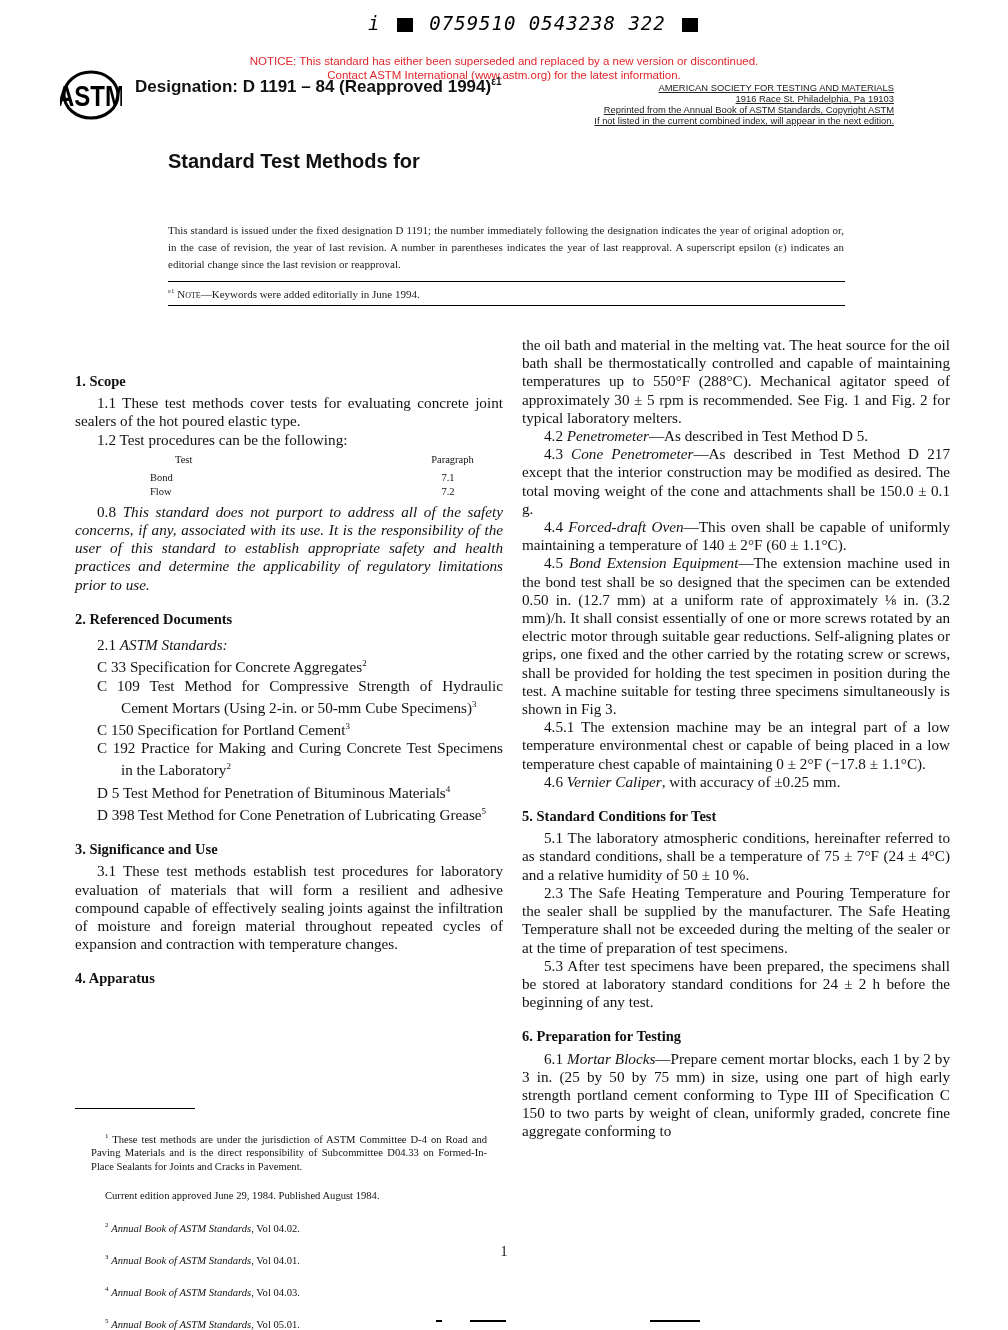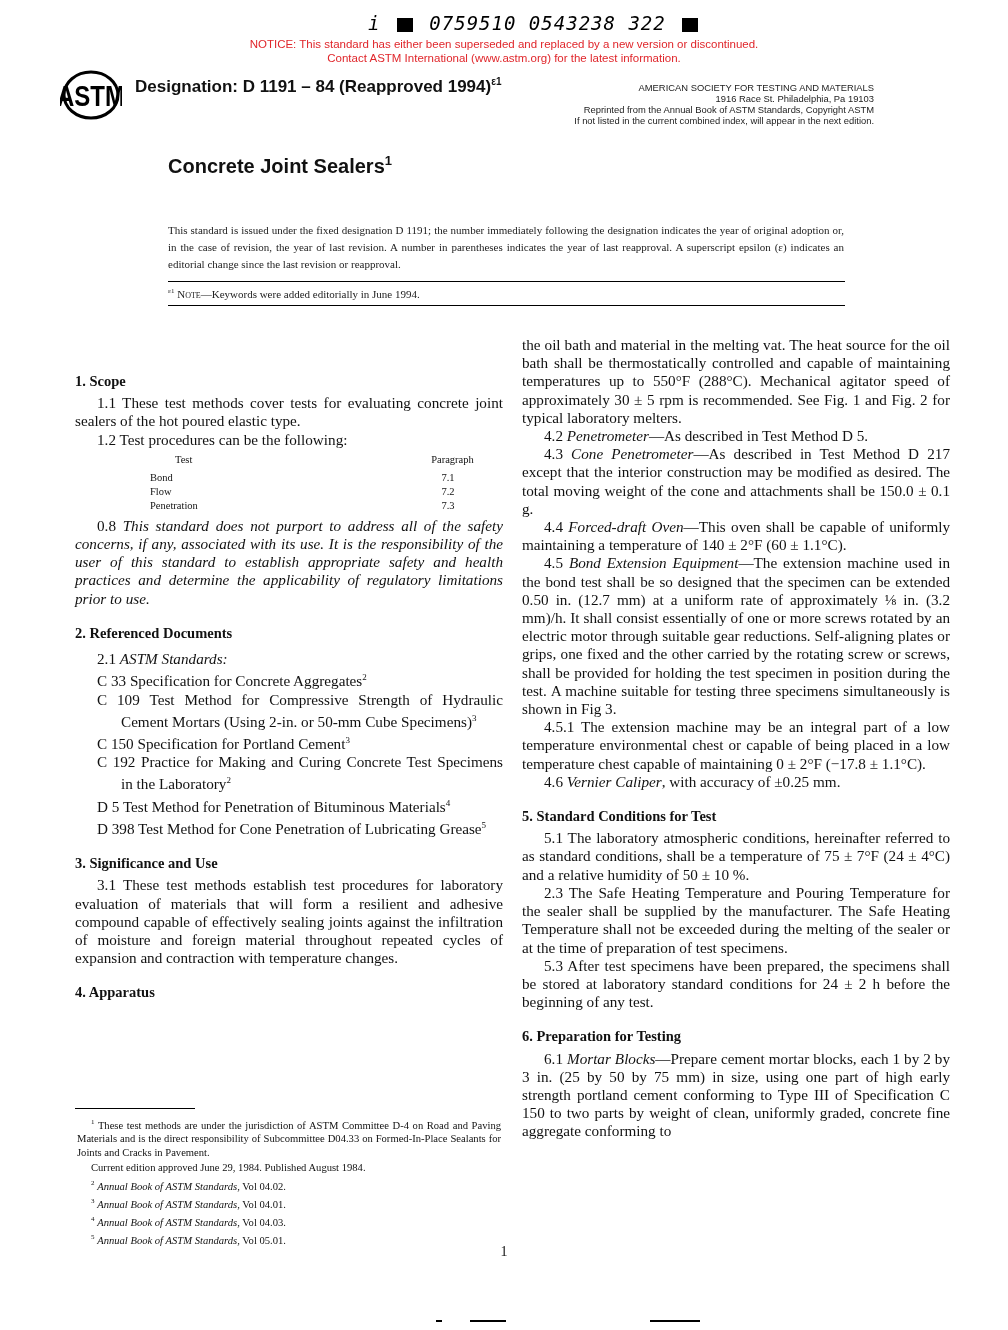--- a/index.html
+++ b/index.html
@@ -1,45 +1,45 @@
 <!DOCTYPE html>
 <html><head>
 <meta charset="utf-8">
 <style>
   html, body { margin:0; padding:0; background:#ffffff; }
   body { width:1008px; height:1330px; position:relative; overflow:hidden; color:#111; font-family:"Liberation Serif", serif; }
   .abs { position:absolute; }
   .barcode { left:368px; top:12px; font-family:"DejaVu Sans Mono", monospace; font-size:19px; letter-spacing:1px; color:#000; white-space:nowrap;font-style:italic; }
   .barcode .blk { display:inline-block; width:16px; height:14px; background:#000; vertical-align:middle; margin:0 4px; }
-  .notice { left:0; width:1008px; text-align:center; color:#e0262b; font-family:"Liberation Sans", sans-serif; font-size:11.5px; }
+  .notice { left:0; width:1008px; text-align:center; color:#e0262b; font-family:"Liberation Sans", sans-serif; font-size:11.5px;margin-top:17px; }
   .logo { left:60px; top:70px; width:62px; height:50px; }
   .designation { left:135px; top:76px; font-family:"Liberation Sans", sans-serif; font-weight:bold; font-size:17px; white-space:nowrap; }
   .designation sup { font-size:10px; }
-  .society { left:544px; top:82px; width:330px; text-align:right; font-family:"Liberation Sans", sans-serif; font-size:9.4px; line-height:11px; color:#222; }
+  .society { left:564px; top:82px; width:330px; text-align:right; font-family:"Liberation Sans", sans-serif; font-size:9.4px; line-height:11px; color:#222;text-decoration:underline; }
   .society div { white-space:nowrap; }
   .title { left:168px; top:148px; font-family:"Liberation Sans", sans-serif; font-weight:bold; font-size:20px; line-height:26px; }
   .title sup { font-size:13px; }
   .intro { left:168px; top:222px; width:676px; font-size:11px; line-height:17px; text-align:justify; color:#222; }
   .noterule { left:168px; width:677px; height:1px; background:#000; }
   .note { left:168px; top:287px; font-size:11px; color:#222; }
   .col { width:428px; font-size:15.2px; line-height:18.2px; text-align:justify; }
   .col-left { left:75px; top:338px;margin-top:34px; }
   .col-right { left:522px; top:336px; }
   .h { font-weight:bold; font-size:14.5px; margin:0 0 4px 0; }
   .p { margin:0; text-indent:22px; }
   .gap { height:16px; }
   .gap2 { height:12px; }
   .tbl { margin:4px 0 4px 0; font-size:10.5px; line-height:14px; width:100%; }
   .tbl .row { display:flex;gap:46px; }
   .tbl .c1 { width:215px; padding-left:75px; }
   .tbl .c2 { width:120px; text-align:center; }
   .ref { margin:0 0 0 22px; padding-left:24px; text-indent:-24px; }
   .fnrule { left:75px; top:1108px; width:120px; height:1px; background:#000; }
   .footnotes { left:75px; top:1114px; width:428px; font-size:10.6px; line-height:13.5px; text-align:justify; }
-  .footnotes .fn { text-indent:14px; margin:2px; }
+  .footnotes .fn { text-indent:14px; margin:16px; }
   .footnotes sup { font-size:7px; }
   sup.r { font-size:9px; }
   .pagenum { left:0; width:1008px; top:1244px; text-align:center; font-size:14px; }
   .scan { top:1320px; height:2px; background:#000; }
   i { font-style:italic; }
 </style>
 </head>
 <body>
 
 <div class="abs barcode">
@@ -59,21 +59,21 @@
 <div class="abs designation"><span>Designation: D 1191 – 84 (Reapproved 1994)</span><sup>ε1</sup></div>
 
 <div class="abs society">
   <div>AMERICAN SOCIETY FOR TESTING AND MATERIALS</div>
   <div>1916 Race St. Philadelphia, Pa 19103</div>
   <div>Reprinted from the Annual Book of ASTM Standards, Copyright ASTM</div>
   <div>If not listed in the current combined index, will appear in the next edition.</div>
 </div>
 
 <div class="abs title">
-  <div><span>Concrete Joint Sealers</span><sup>1</sup></div>
+  <div>Standard Test Methods for</div>
 </div>
 
 <div class="abs intro">This standard is issued under the fixed designation D 1191; the number immediately following the designation indicates the year of original adoption or, in the case of revision, the year of last revision. A number in parentheses indicates the year of last reapproval. A superscript epsilon (ε) indicates an editorial change since the last revision or reapproval.</div>
 
 <div class="abs noterule" style="top:281px"></div>
 <div class="abs note"><sup style="font-size:7px">ε1</sup> <span style="font-variant:small-caps">Note</span><span>—Keywords were added editorially in June 1994.</span></div>
 <div class="abs noterule" style="top:305px"></div>
 
 <div class="abs col col-left">
   <div class="h">1. Scope</div>
@@ -85,24 +85,20 @@
       <span class="c2">Paragraph</span>
     </div>
     <div style="height:4px"></div>
     <div class="row">
       <span class="c1">Bond</span>
       <span class="c2">7.1</span>
     </div>
     <div class="row">
       <span class="c1">Flow</span>
       <span class="c2">7.2</span>
-    </div>
-    <div class="row">
-      <span class="c1">Penetration</span>
-      <span class="c2">7.3</span>
     </div>
   </div>
   <p class="p"><span>0.8</span> <i>This standard does not purport to address all of the safety concerns, if any, associated with its use. It is the responsibility of the user of this standard to establish appropriate safety and health practices and determine the applicability of regulatory limitations prior to use.</i></p>
 
   <div class="gap"></div>
   <div class="h">2. Referenced Documents</div>
   <div class="gap2" style="height:4px"></div>
   <p class="p"><span>2.1</span> <i>ASTM Standards:</i></p>
   <p class="ref"><span>C 33 Specification for Concrete Aggregates</span><sup class="r">2</sup></p>
   <p class="ref"><span>C 109 Test Method for Compressive Strength of Hydraulic Cement Mortars (Using 2-in. or 50-mm Cube Specimens)</span><sup class="r">3</sup></p>

